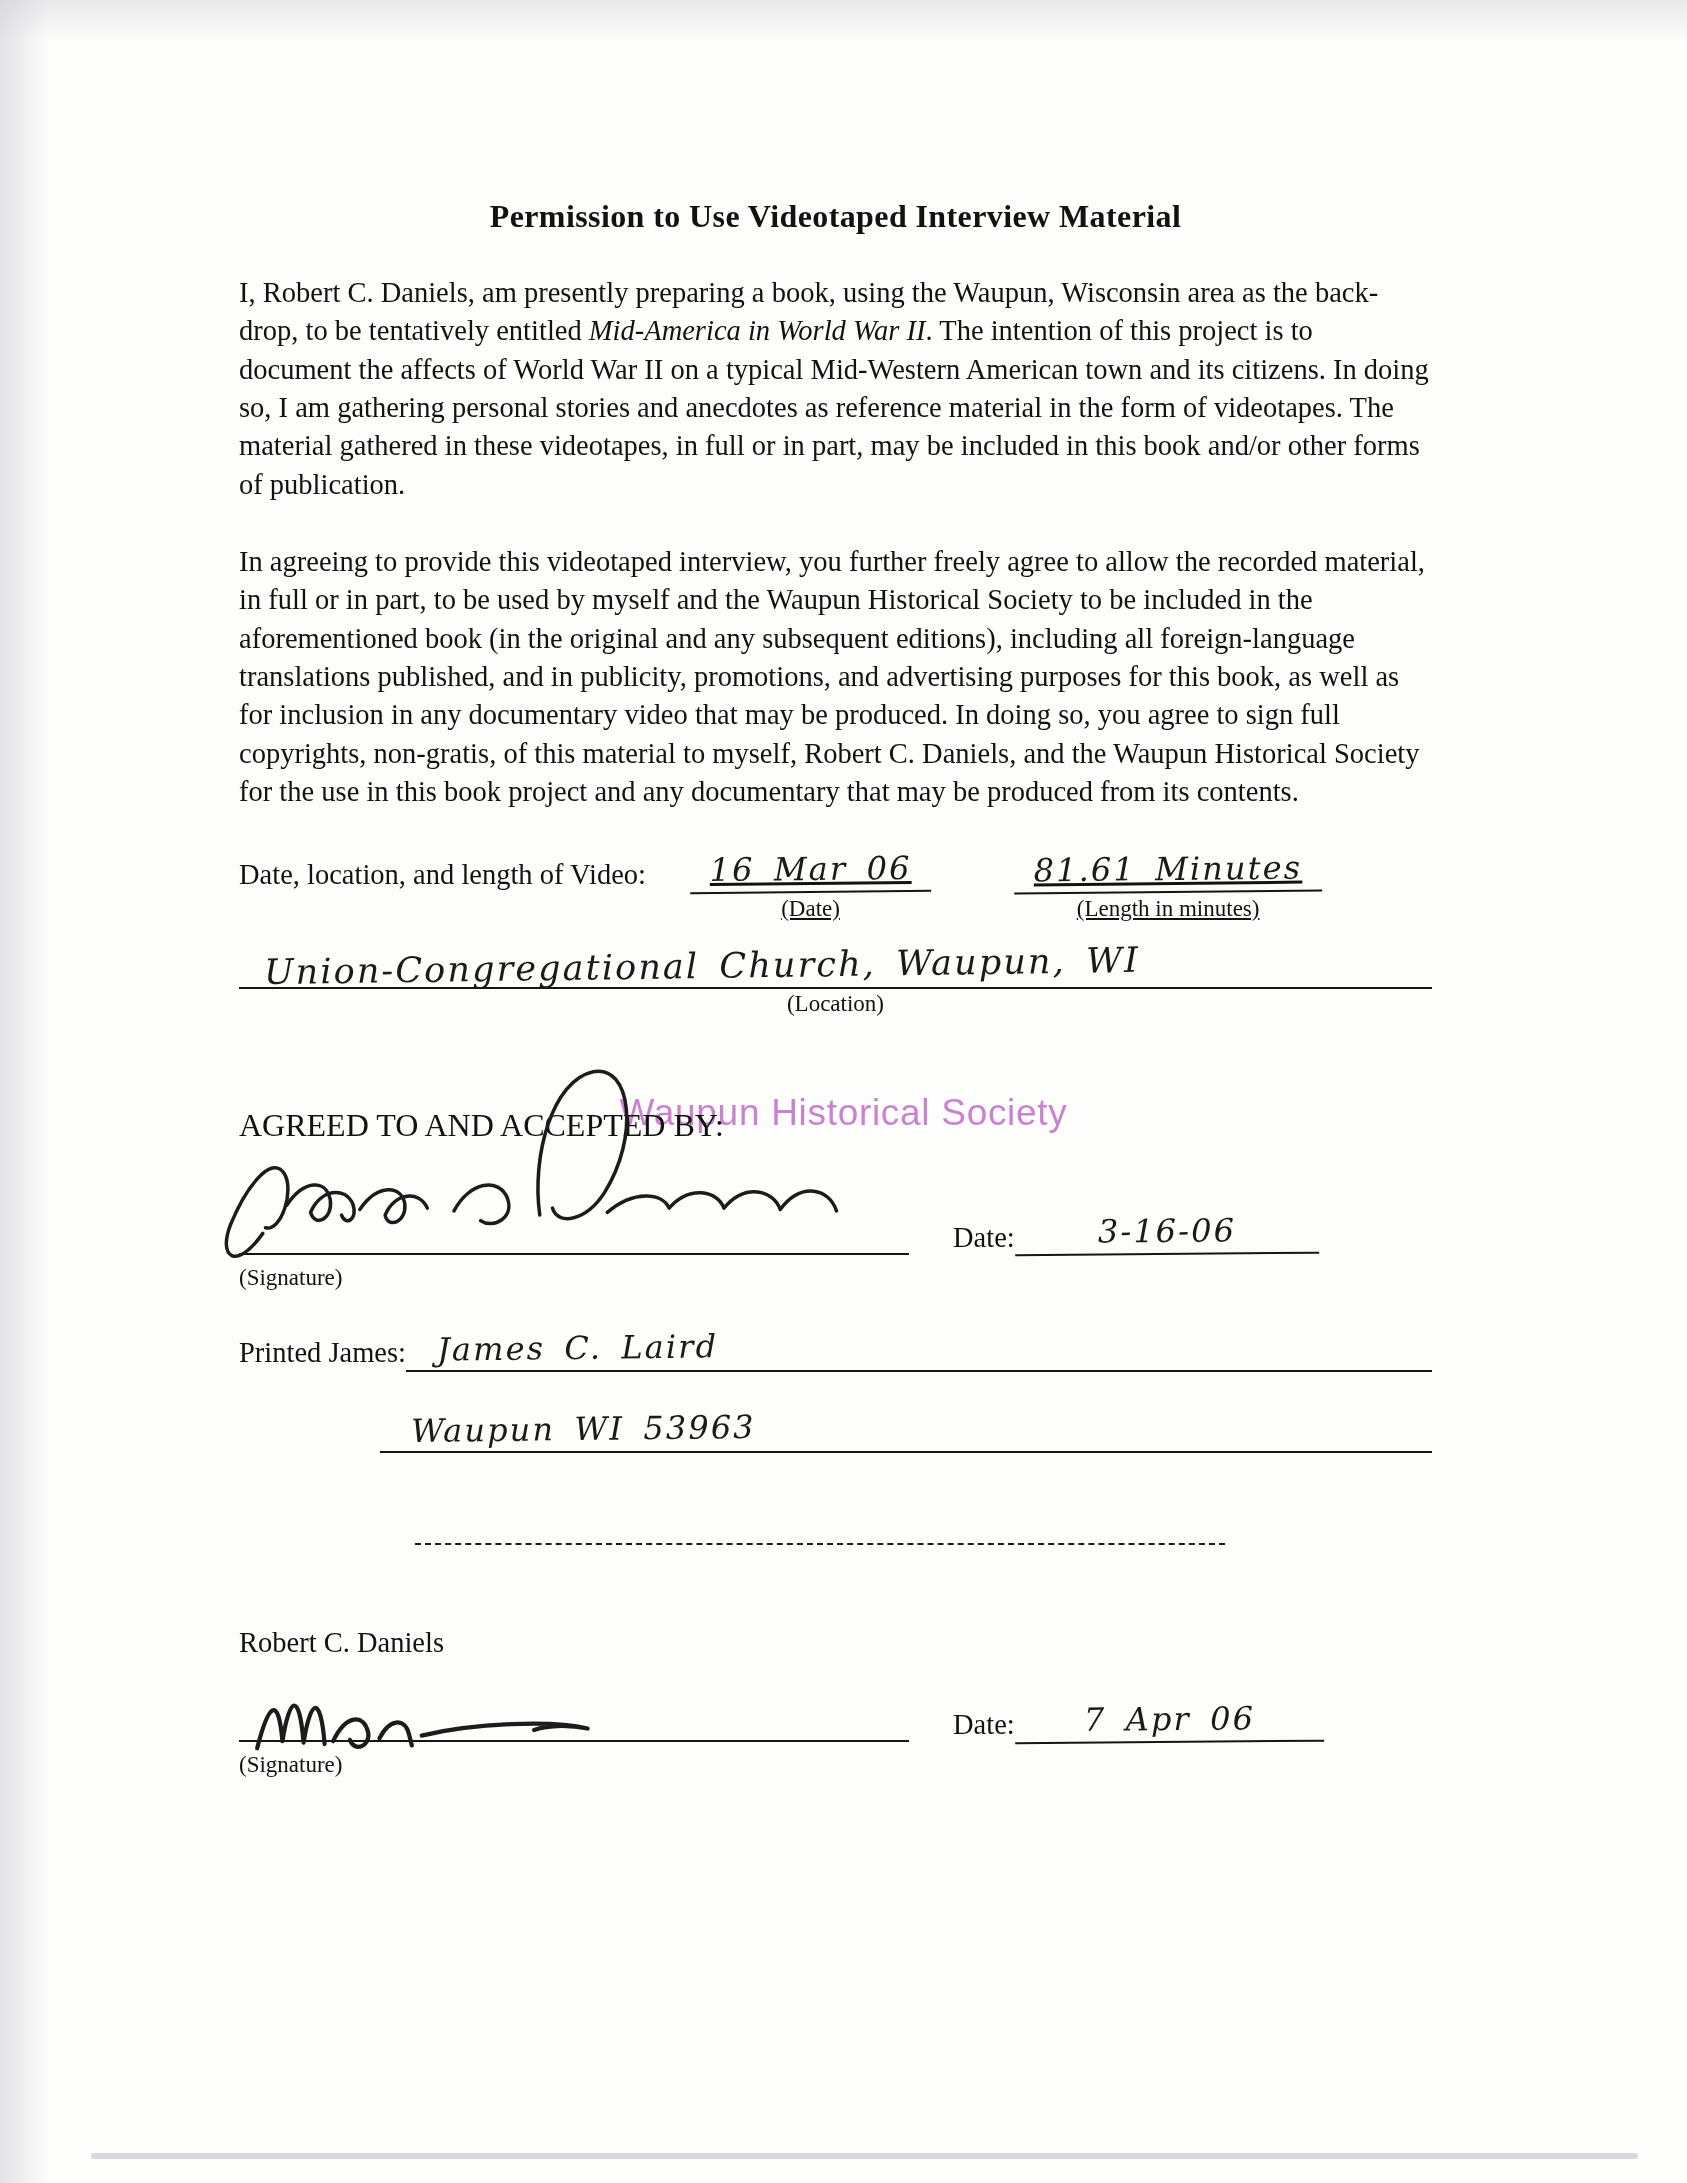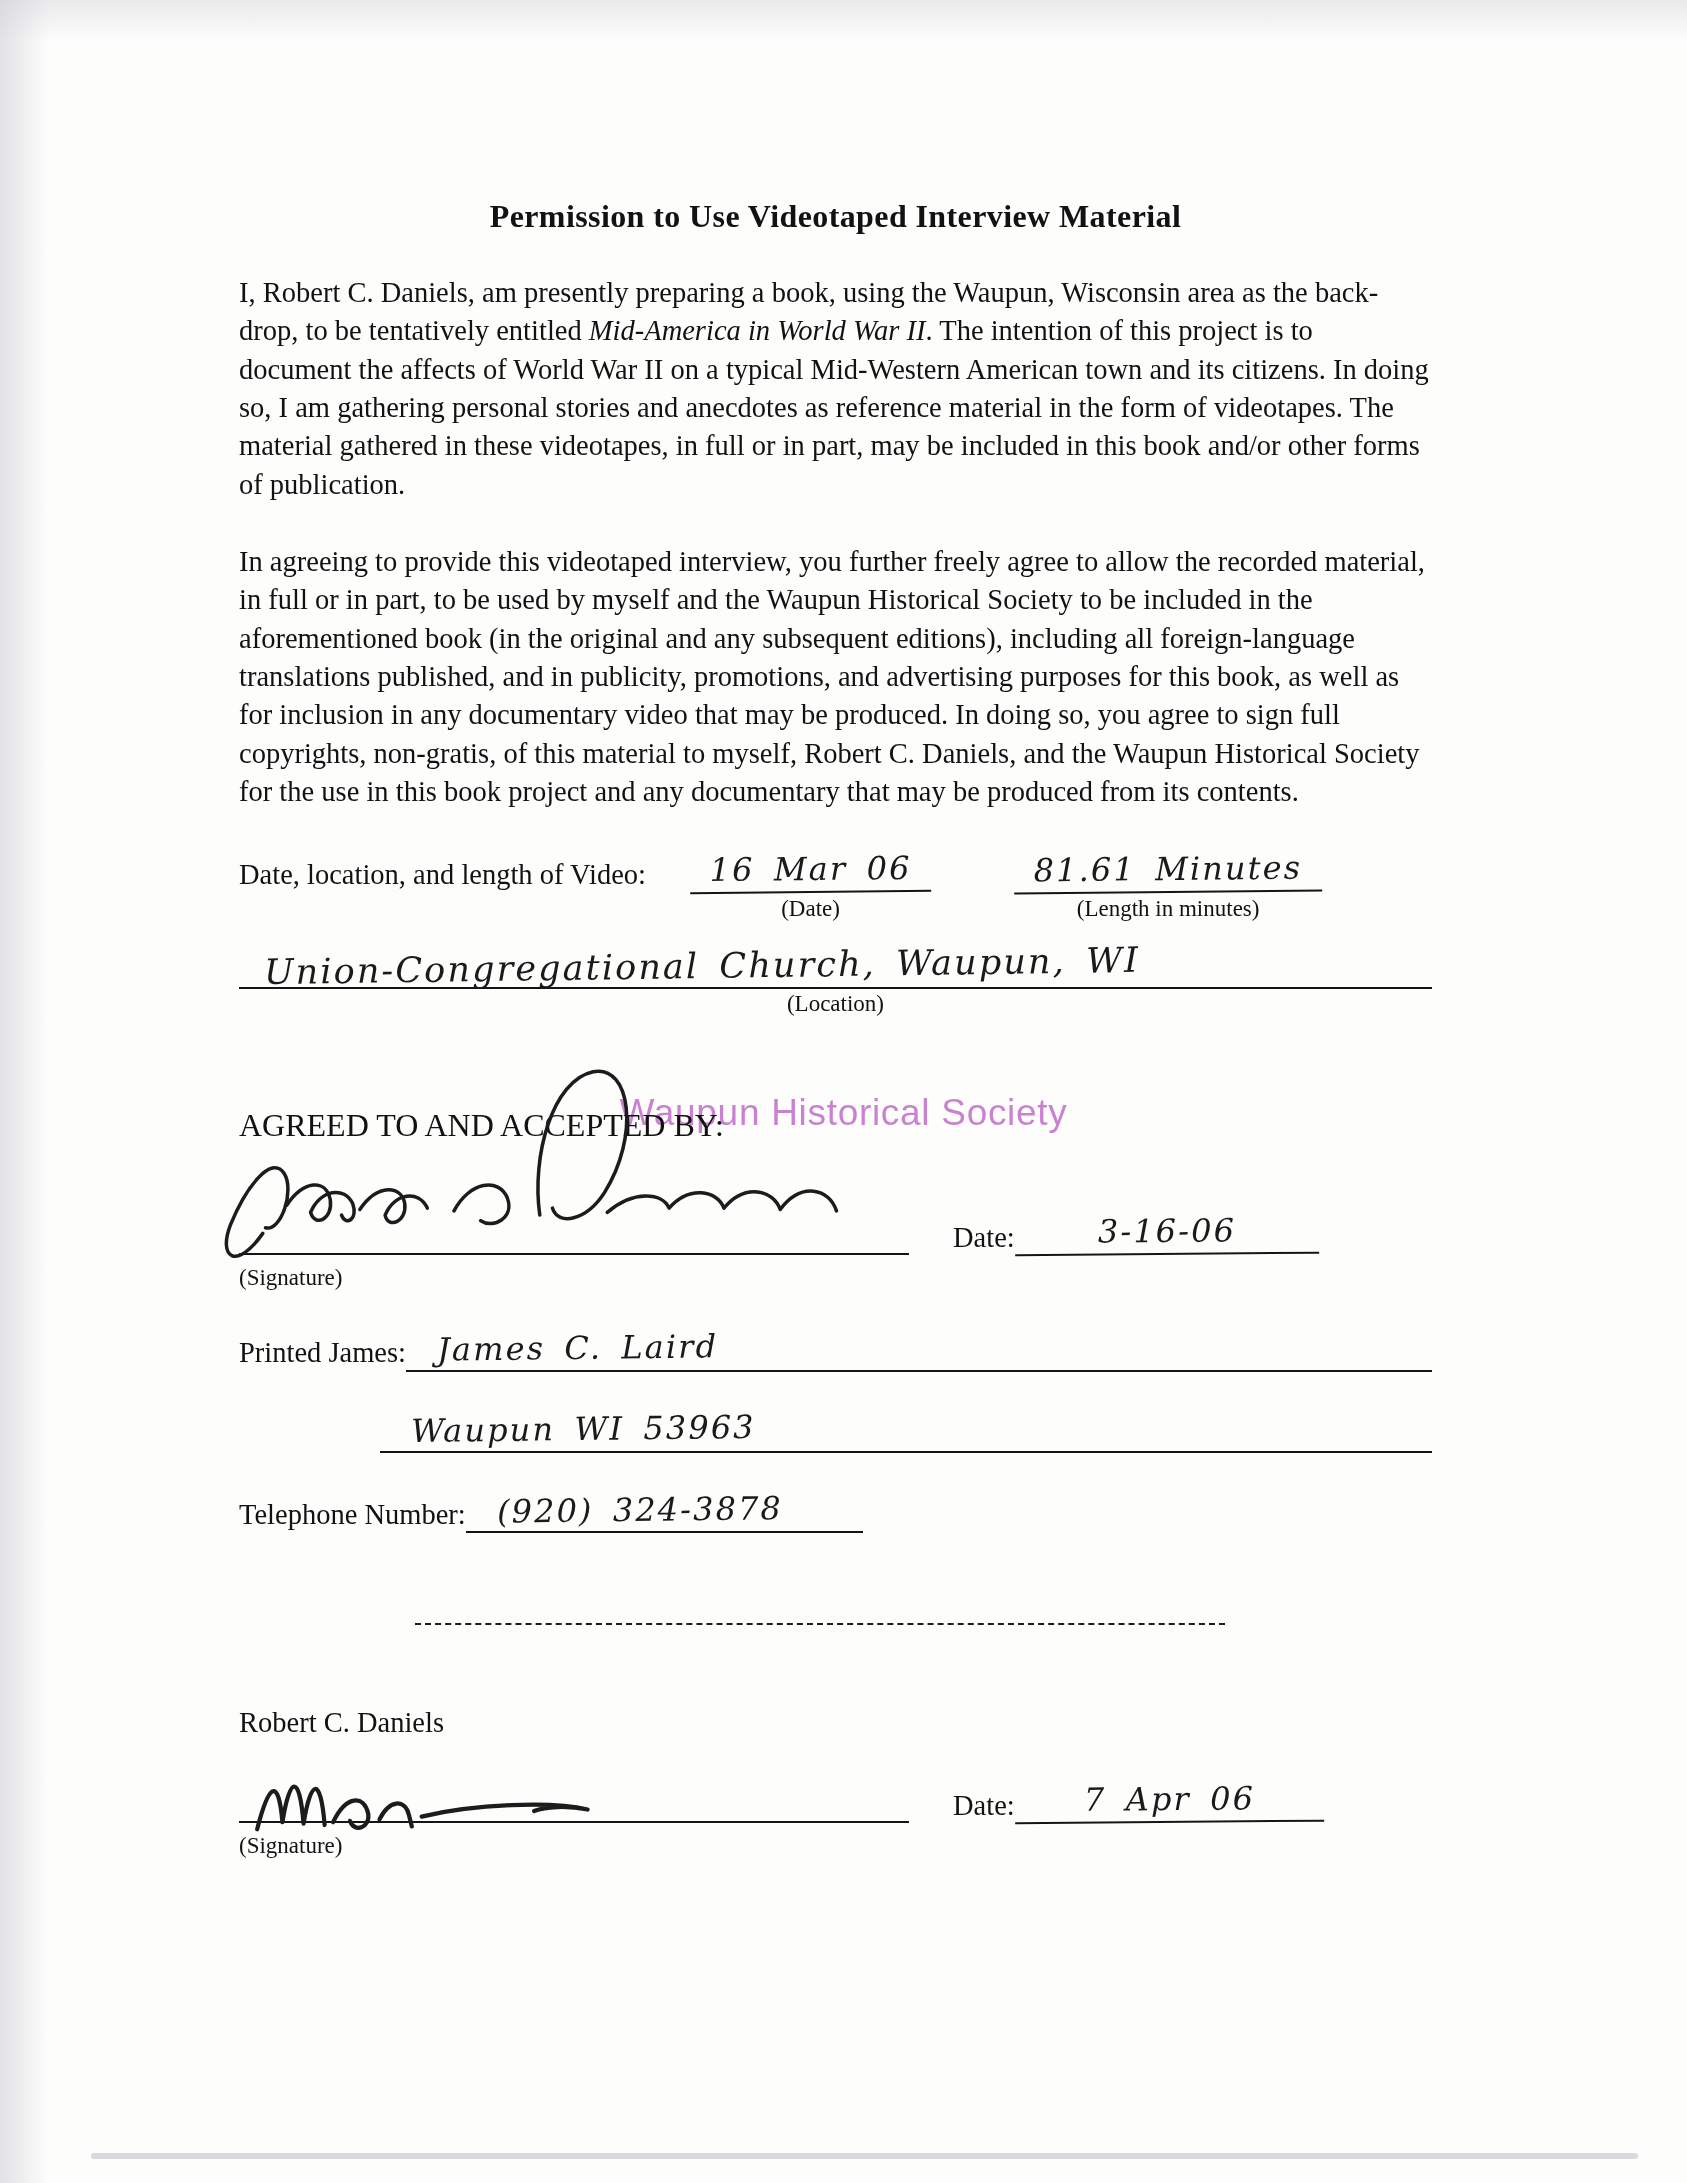--- a/index.html
+++ b/index.html
@@ -31,21 +31,21 @@
     font-style:italic;
     font-size:32px;
     letter-spacing:2.1px;
     word-spacing:7px;
     color:#1a1a1a;
     white-space:nowrap;
   }
   
   .video-row{display:flex;align-items:flex-start;margin:12.7px 0 0 0;}
   .video-row .flabel{font-size:28.5px;padding-top:8.4px;}
-  .ustack{display:inline-flex;flex-direction:column;align-items:center;}
+  .ustack{display:inline-flex;flex-direction:column;align-items:center;text-decoration:underline;}
   .ustack .val{border-bottom:2.1px solid #151515;padding:0 19.7px 2.8px 19.7px;transform:rotate(-0.6deg);}
   .ustack .cap{font-size:23px;padding-top:2.8px;font-family:"Liberation Serif",serif;font-style:normal;}
   .gap1{width:44px;}
   .gap2{width:83px;}
   
   .loc-block{margin-top:24px;}
   .loc-line{border-bottom:2.1px solid #151515;padding:0 0 1.4px 25px;}
   .loc-line .hand{font-size:35px;transform:rotate(-0.8deg);display:inline-block;}
   .loc-cap{text-align:center;font-size:23px;padding-top:2px;}
   
@@ -152,26 +152,20 @@
       </span>
     </div>
 
 
     <div class="field-row">
       <span class="fill indent2">
         <span class="hand">Waupun WI 53963</span>
       </span>
     </div>
 
-    <div class="field-row phone-row">
-      <span class="flabel">Telephone Number:</span>
-      <span class="fill">
-        <span class="hand">(920) 324-3878</span>
-      </span>
-    </div>
 
     <div class="divider"></div>
 
     <div class="author-name">Robert C. Daniels</div>
 
     <div class="sig-block author-sig">
       <div class="sig-row">
         <div class="sig-line-wrap">
           <svg width="689" height="106" viewBox="0 0 980 150">
             <g fill="none" stroke="#1c1c1c" stroke-width="6" stroke-linecap="round" stroke-linejoin="round">

